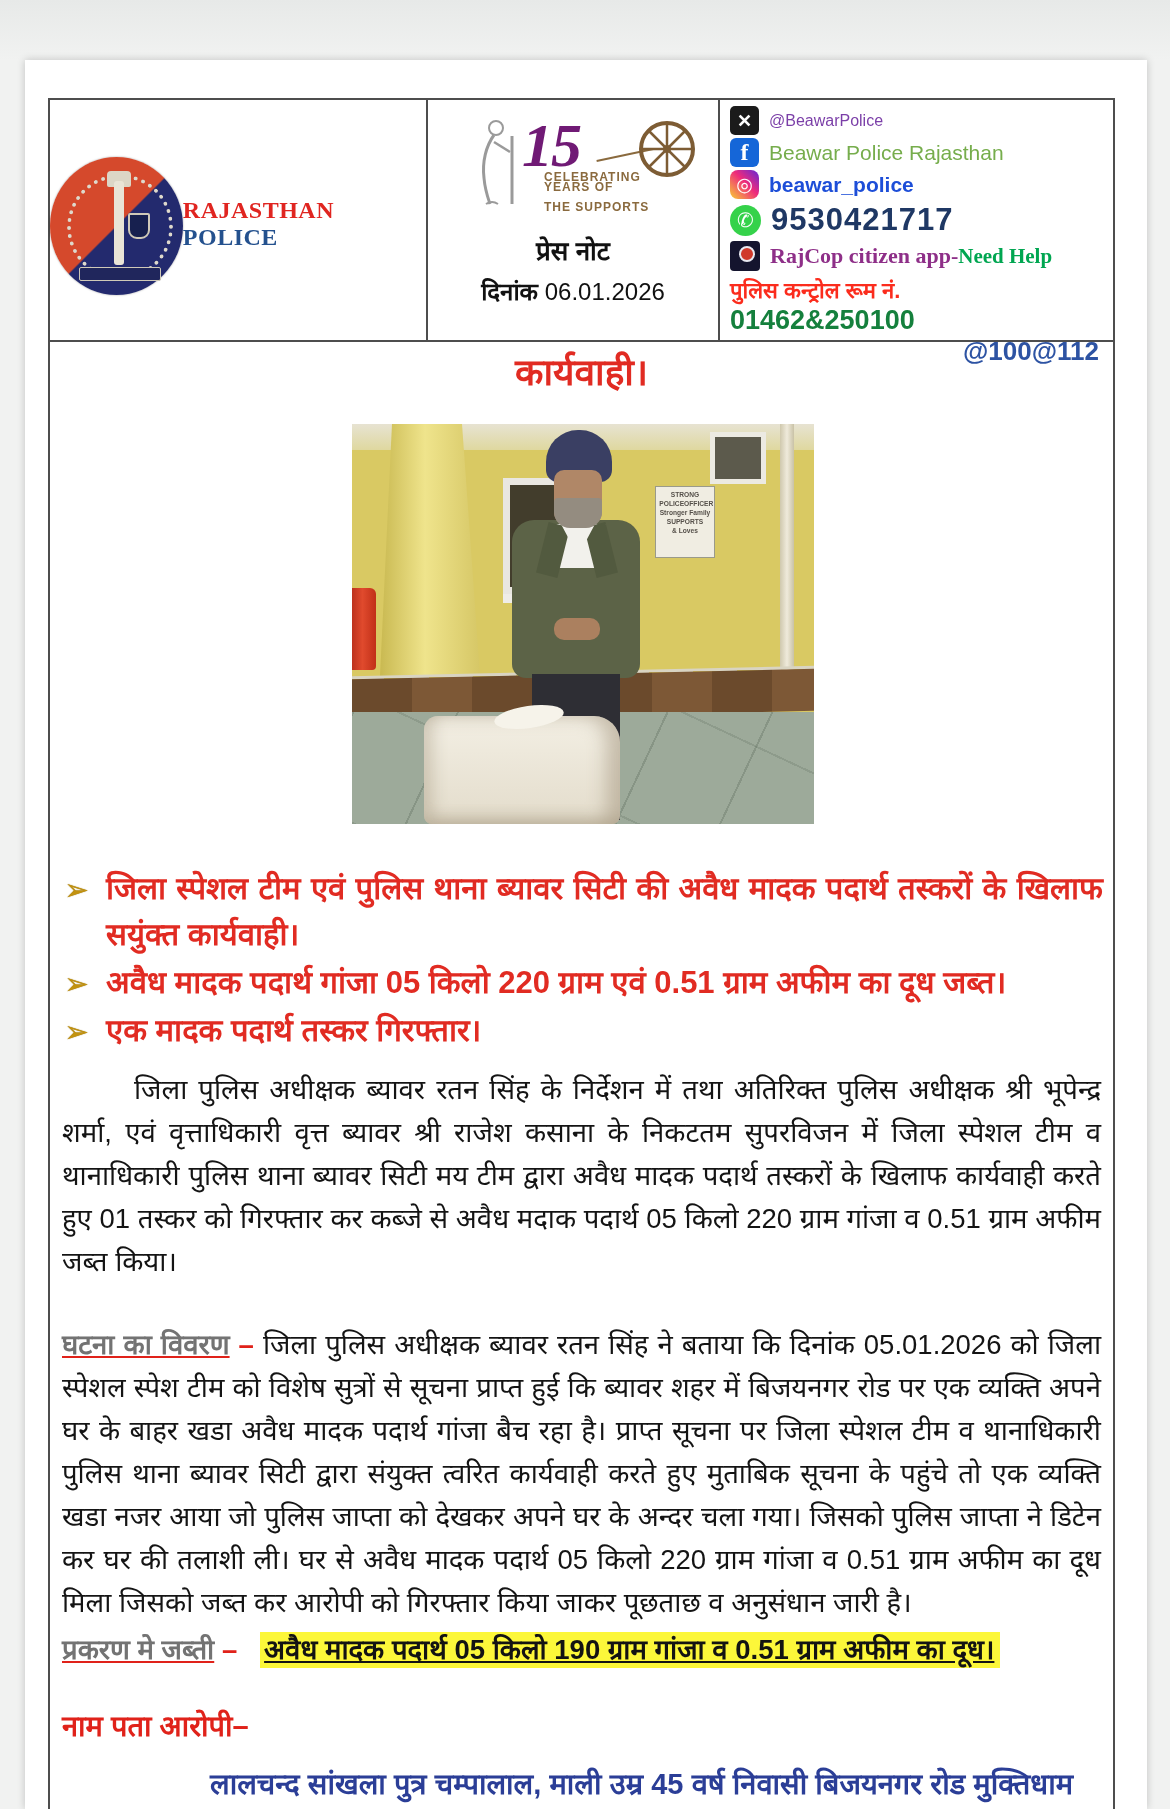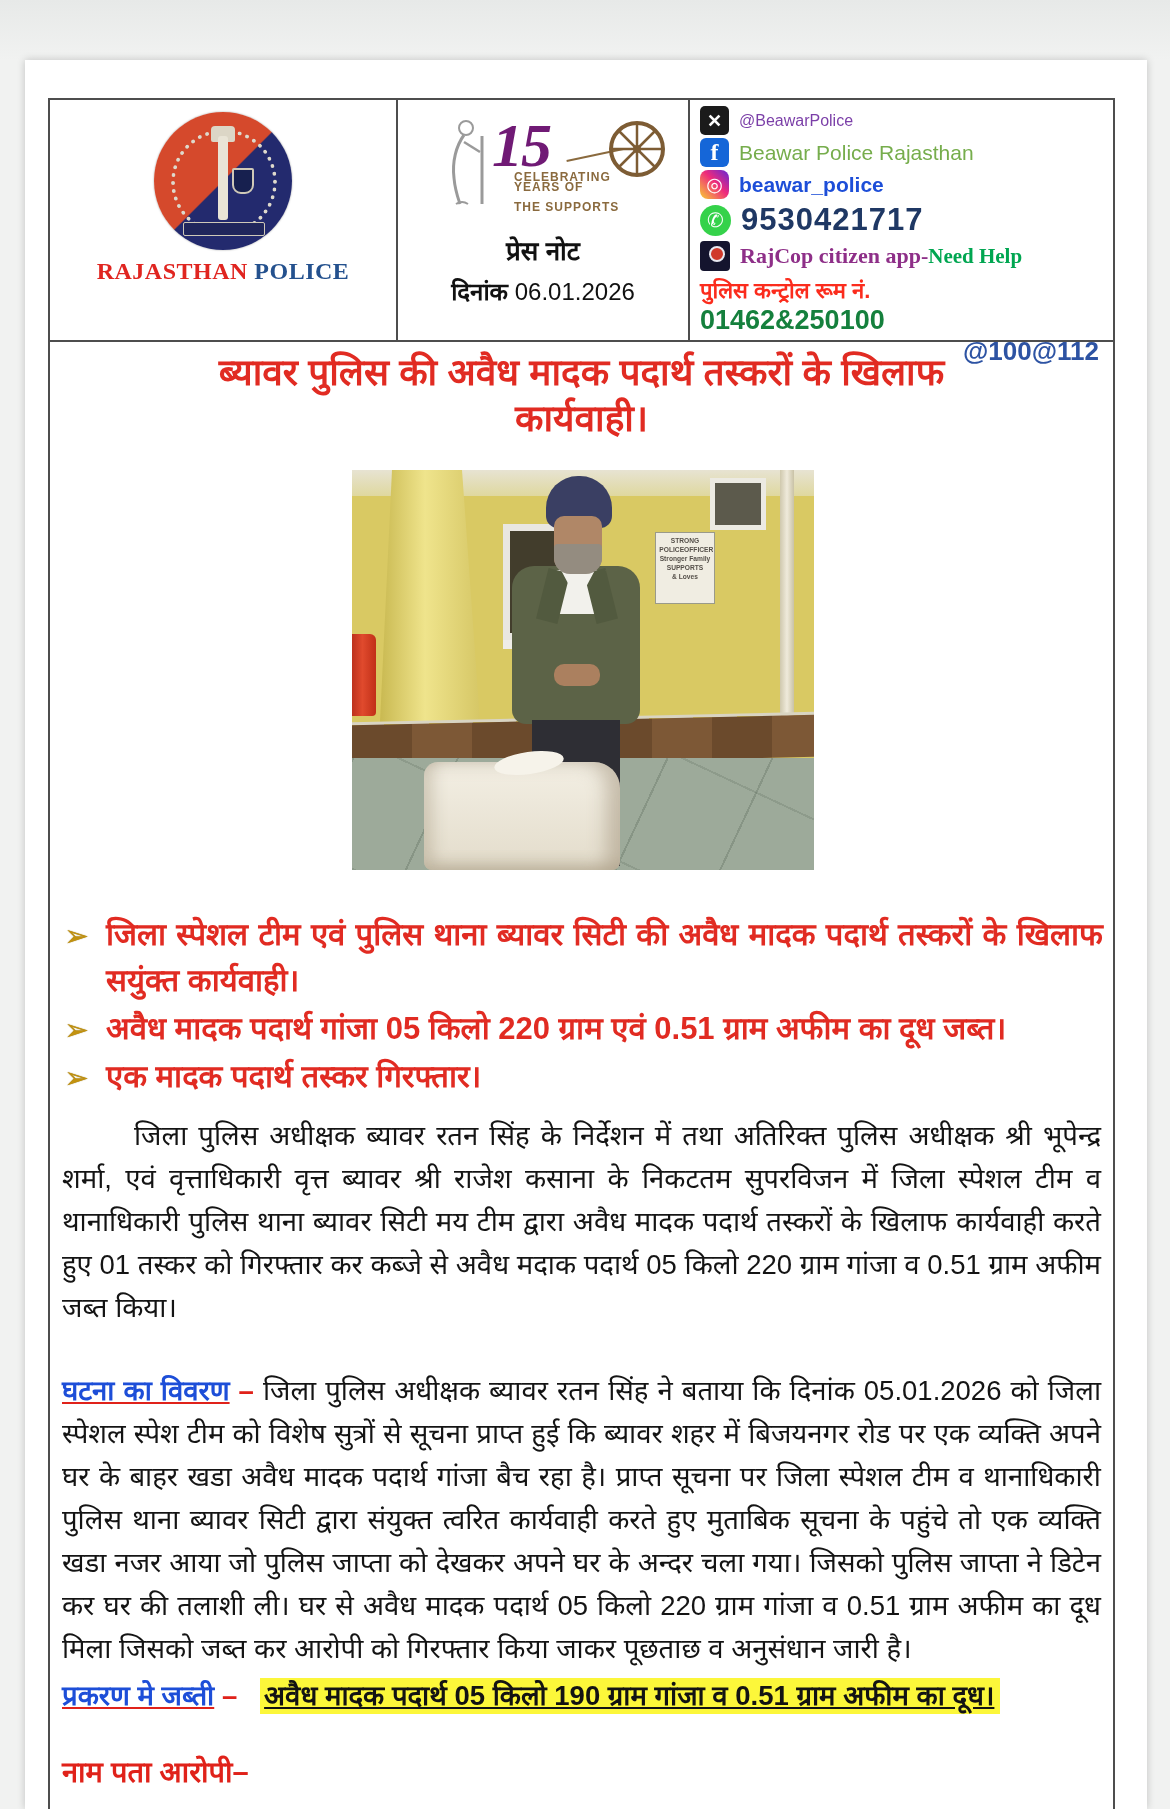--- a/index.html
+++ b/index.html
@@ -4,21 +4,21 @@
 <style>
   html,body{margin:0;padding:0;}
   body{font-family:"Liberation Sans",sans-serif;}
   .screen{position:relative;width:1170px;height:1809px;background:linear-gradient(180deg,#e7e9e8,#f1f2f1 60px);overflow:hidden;}
   .page{position:absolute;left:25px;top:60px;width:1122px;height:1749px;background:#ffffff;box-shadow:0 0 8px rgba(0,0,0,.2);}
   .doc{position:absolute;left:23px;top:38px;width:1063px;height:1711px;border:2px solid #4e4e4e;border-bottom:none;background:#fff;}
 
   
   .hdr{display:flex;height:240px;border-bottom:2px solid #4e4e4e;}
   .hcell{box-sizing:border-box;}
-  .hc1{width:348px;border-right:2px solid #4e4e4e;display:flex;flex-direction:column;align-items:center;}
+  .hc1{width:378px;border-right:2px solid #4e4e4e;display:flex;align-items:center;}
   .hc2{width:292px;border-right:2px solid #4e4e4e;display:flex;flex-direction:column;align-items:center;}
   .hc3{flex:1;padding:6px 8px 0 10px;}
 
   
   .emblem{position:relative;width:138px;height:138px;border-radius:50%;margin-top:12px;
     background:linear-gradient(135deg,#d5492c 49.6%,#232a6e 50.4%);box-shadow:0 0 2px rgba(0,0,0,.4);}
   .emblem .wreath{position:absolute;left:17px;top:17px;width:98px;height:98px;border:4px dotted #ded9cc;border-radius:50%;}
   .emblem .pillar{position:absolute;left:64px;top:24px;width:10px;height:84px;background:#e9e4d6;border-radius:3px;}
   .emblem .pillar-top{position:absolute;left:57px;top:14px;width:24px;height:16px;background:#dcd6c6;border-radius:4px 4px 2px 2px;}
   .emblem .shield{position:absolute;left:78px;top:56px;width:18px;height:22px;background:#17204f;border:2px solid #cfc9b8;border-radius:2px 2px 9px 9px;}
@@ -91,21 +91,21 @@
   .ph-bag:before{content:"";position:absolute;left:70px;top:-10px;width:70px;height:22px;background:#f6f3ea;border-radius:50%;transform:rotate(-8deg);}
 
   
   .bullets{list-style:none;margin:42px 10px 0 14px;padding:0;}
   .bullets li{position:relative;padding-left:42px;color:#e12b22;font-weight:bold;font-size:31px;line-height:46px;text-align:justify;margin-bottom:2px;}
   .bullets .arrow{position:absolute;left:0;top:1px;color:#c2920f;font-size:30px;font-weight:normal;text-shadow:0 0 1px #8a6a0a;}
 
   
   .para{margin:10px 12px 0 12px;font-size:27.5px;line-height:43px;color:#141414;text-align:justify;}
   .para.first{text-indent:72px;margin-top:14px;}
-  .lbl-red{color:#1d4ed8;font-weight:bold;}
+  .lbl-red{color:#737373;font-weight:bold;}
   .lbl-underline{text-decoration:underline;text-decoration-color:#e0221a;}
   .dash-red{color:#e0221a;font-weight:bold;}
   .incident{margin-top:40px;}
   .seizure{margin-top:4px;font-weight:bold;}
   .hl{background:#fcf73a;color:#131313;font-weight:bold;text-decoration:underline;padding:2px 6px 3px 4px;}
   .accused-label{margin:34px 12px 0 12px;font-size:29px;font-weight:bold;color:#e0221a;}
   .accused-info{margin:16px 40px 0 160px;font-size:29px;line-height:49px;font-weight:bold;color:#2b3e97;text-align:justify;}
 </style>
 </head>
 <body>
@@ -183,21 +183,20 @@
             <span class="t-rc">RajCop citizen app-</span>
             <span class="t-nh">Need Help</span>
           </div>
           <div class="t-ctrl">पुलिस कन्ट्रोल रूम नं.</div>
           <div class="t-num">01462&amp;250100</div>
           <div class="t-emg">@100@112</div>
         </div>
       </div>
 
       <div class="doc-title">
-        <div>ब्यावर पुलिस की अवैध मादक पदार्थ तस्करों के खिलाफ</div>
         <div>कार्यवाही।</div>
       </div>
 
       <div class="photo">
         <div class="ph-topband"></div>
         <div class="ph-pillar"></div>
         <div class="ph-window"></div>
         <div class="ph-window2"></div>
         <div class="ph-pipe"></div>
         <div class="ph-poster">

